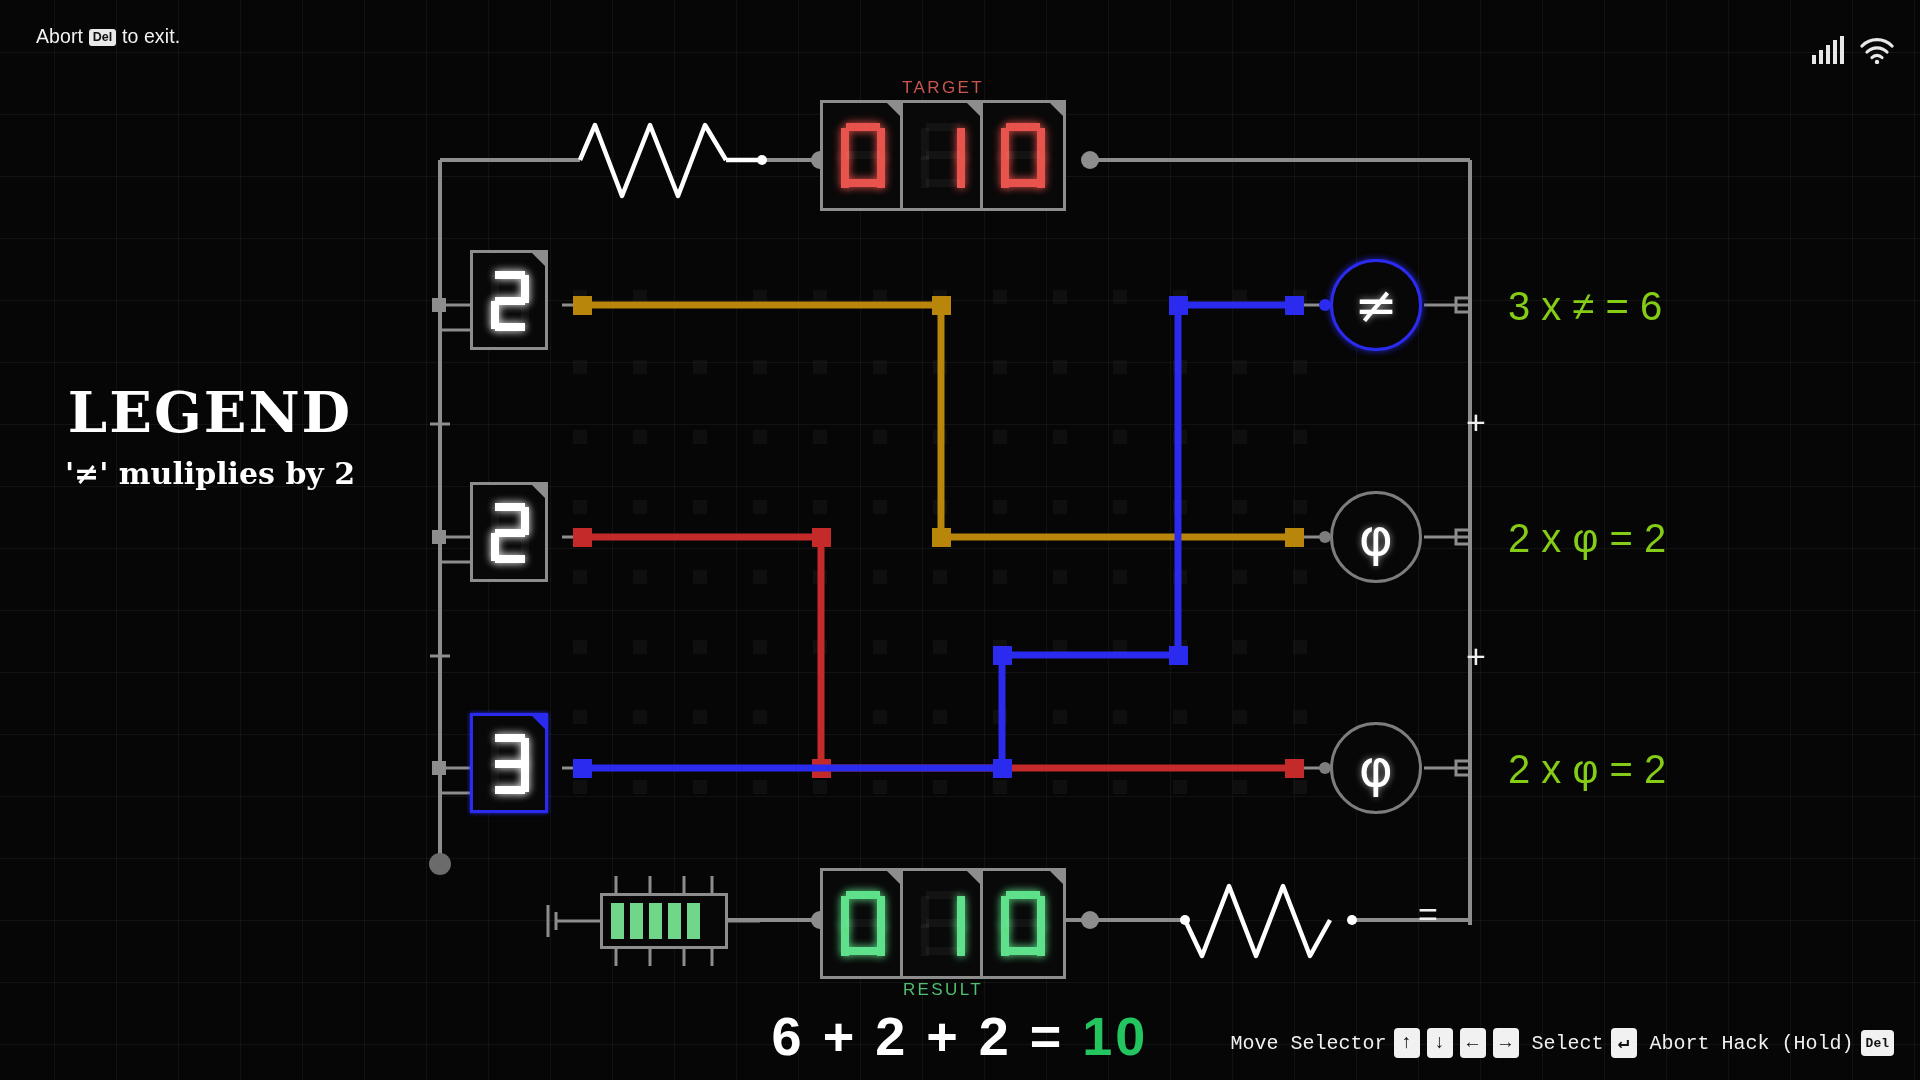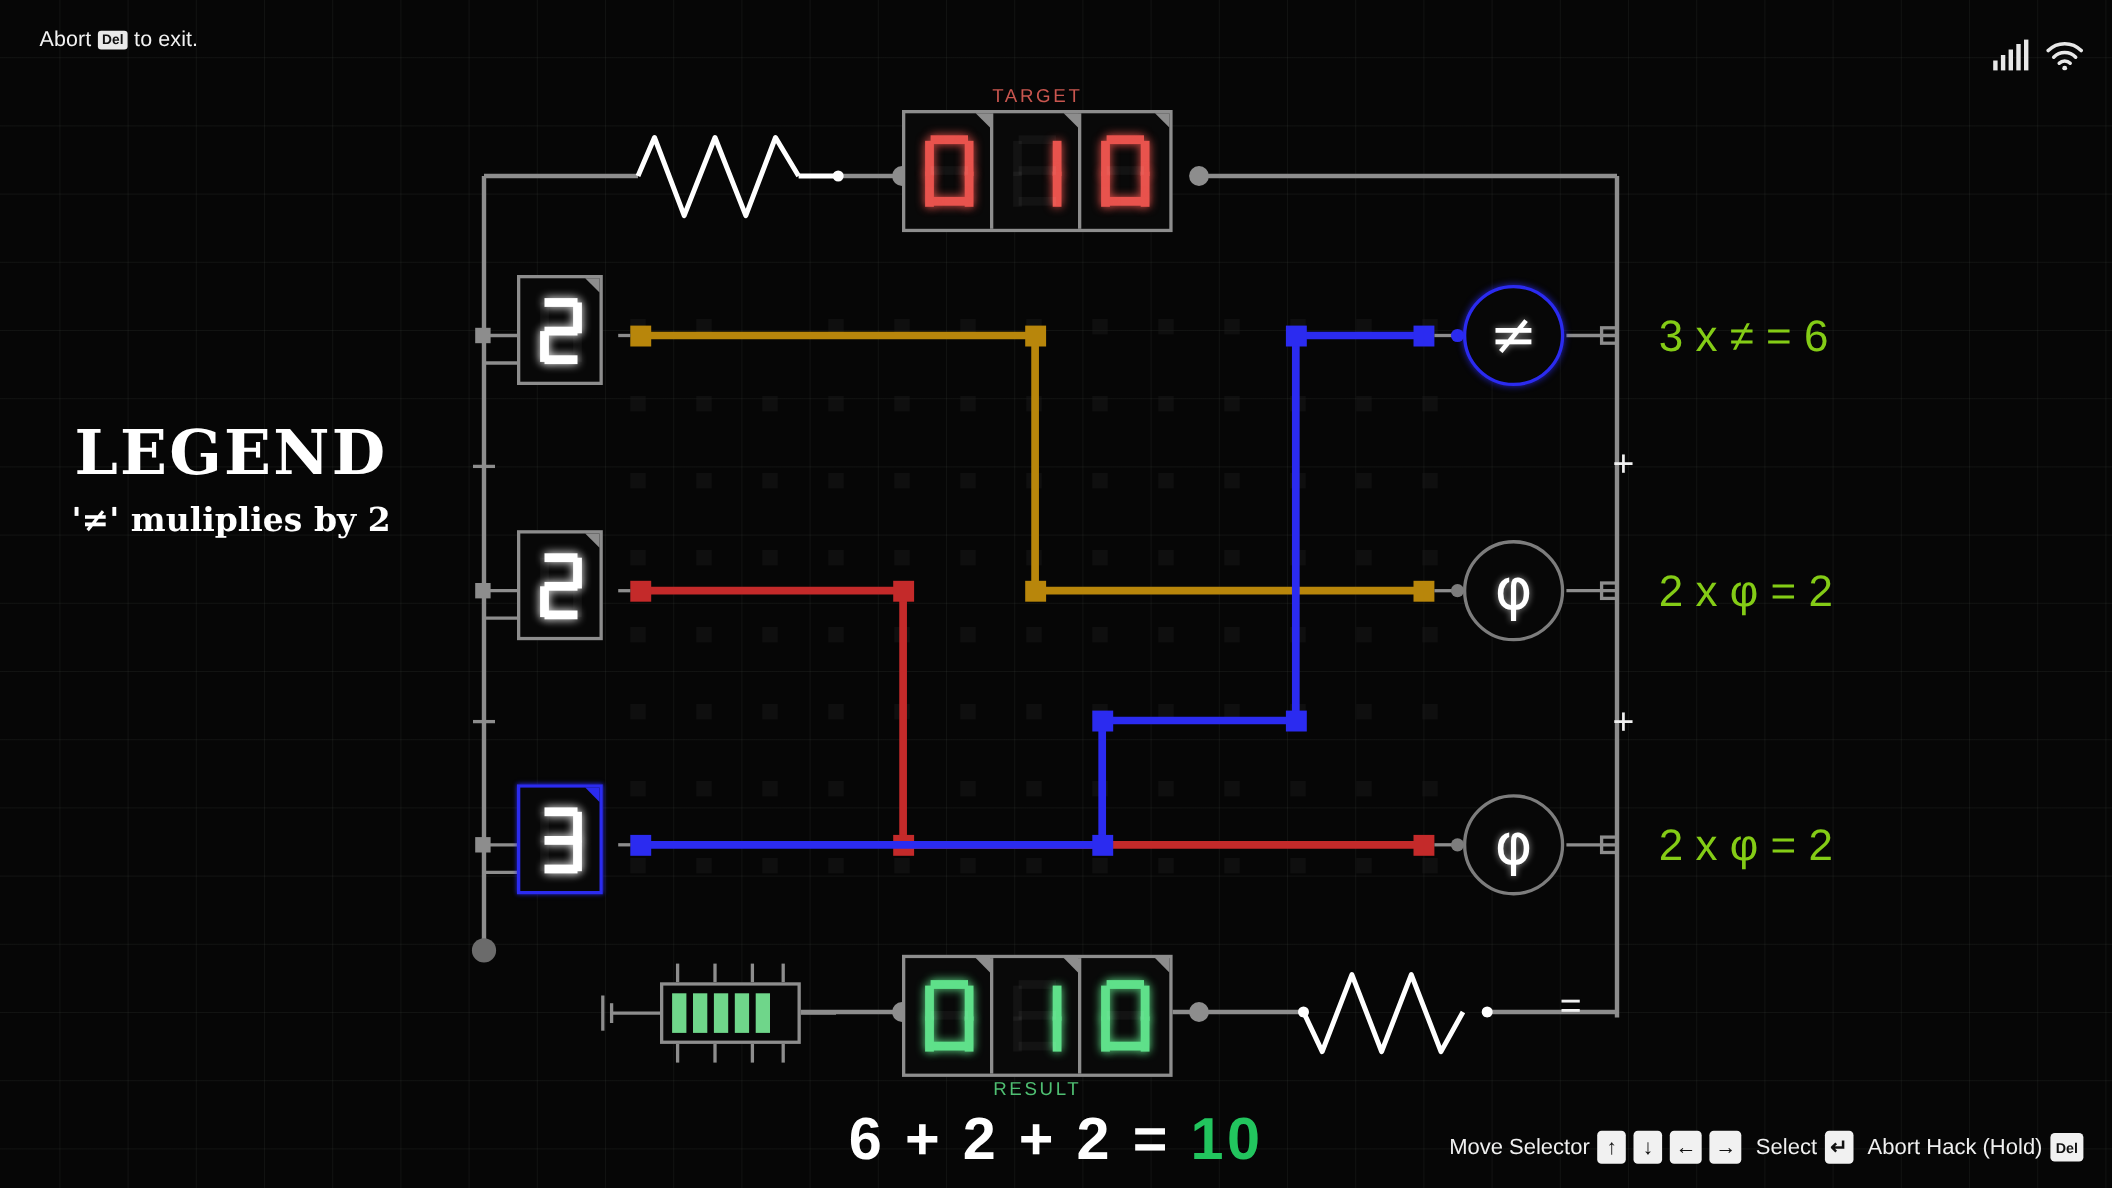--- a/index.html
+++ b/index.html
@@ -111,21 +111,21 @@
     position:absolute; left:0; width:1920px; top:1005px; text-align:center;
     font-size:54px; font-weight:700; color:#fff; letter-spacing:3px;
     font-family:"Liberation Sans", sans-serif;
   }
   #sum-line .total{ color:#22c55e; }
 
   
   #controls{
     position:absolute; right:26px; bottom:22px;
     display:flex; align-items:center; gap:13px;
-    color:#f0f0f0; font-size:20px; font-family:Liberation Sans, sans-serif;text-align:right;
+    color:#f0f0f0; font-size:20px; font-family:Liberation Mono, monospace;text-align:right;
   }
   .ctrl-group{ display:flex; align-items:center; gap:7px; }
   .key{
     display:inline-flex; align-items:center; justify-content:center;
     min-width:26px; height:30px; padding:0 5px;
     background:#f1f1f1; color:#111; border-radius:4px;
     font-size:19px; font-weight:700; line-height:1;
   }
   .key.small{ font-size:13px; height:26px; min-width:22px; }
 

